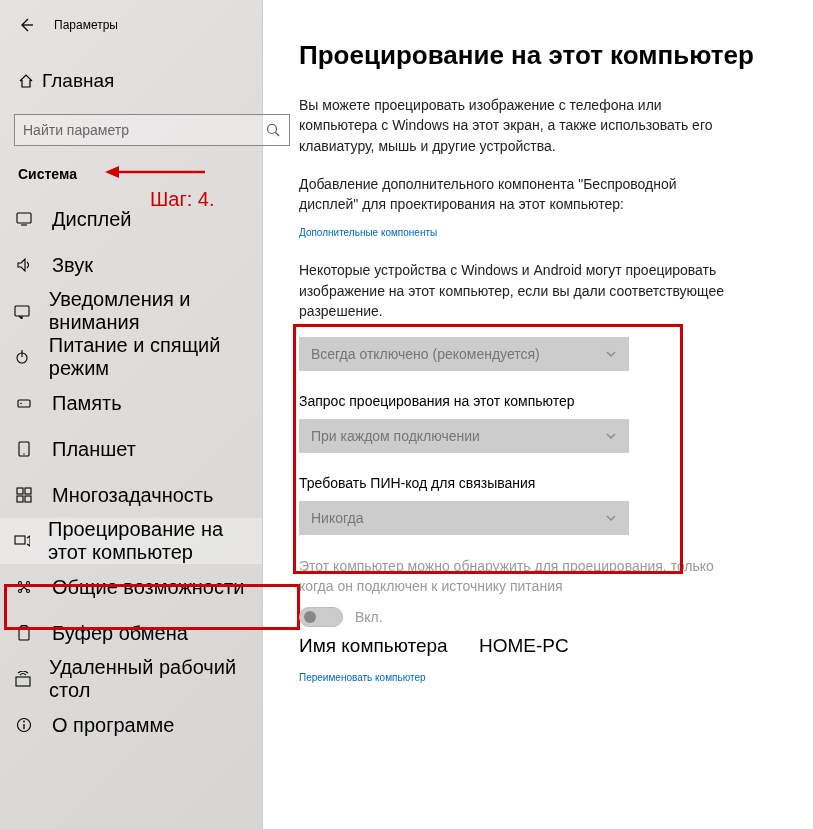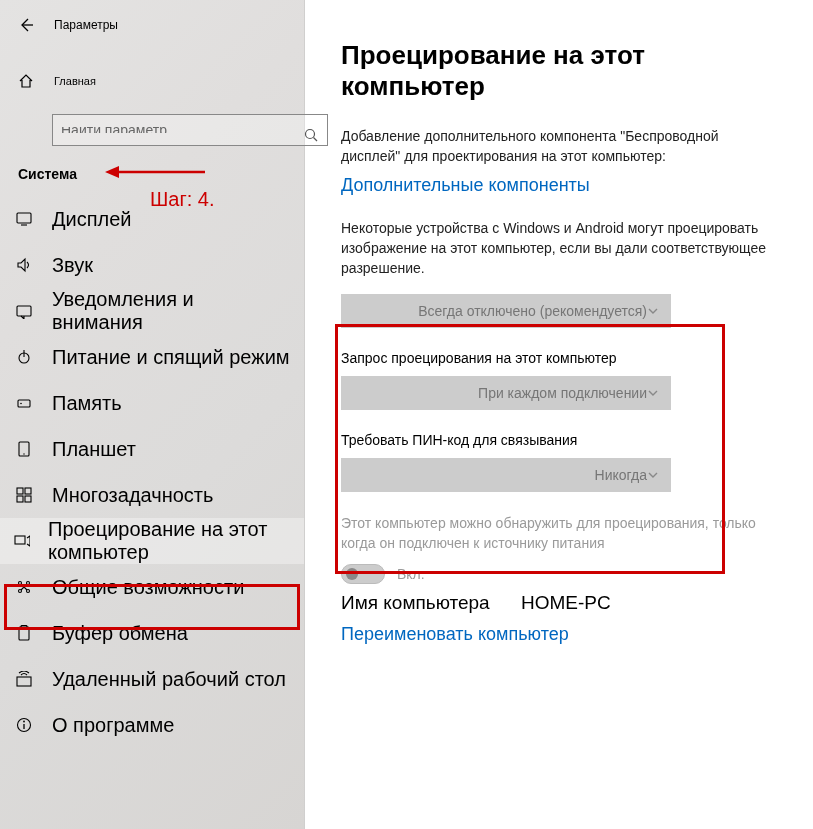--- a/index.html
+++ b/index.html
@@ -1,38 +1,37 @@
 <!DOCTYPE html>
 <html><head>
 <meta charset="utf-8">
 <style>
 * { margin: 0; padding: 0; box-sizing: border-box; font-family: "Segoe UI", Arial, sans-serif; }
 body { width: 813px; height: 829px; overflow: hidden; background: #fff; }
 .app { display: flex; width: 100%; height: 100%; }
 .sidebar {
-  width: 305px;
+  width: 263px;
   height: 100%;
   background: linear-gradient(135deg, #e4e3e2 0%, #e0dedd 30%, #dcdbda 60%, #d7d5d3 100%);
   padding: 10px 0 0 0;
   position: relative;
   border-right: 1px solid #d0cfce;
 }
 .header-row { display: flex; align-items: center; padding: 0 18px; height: 30px; }
 .back-ico { width: 16px; display: inline-block; }
 .header-title { font-size: 12px; margin-left: 20px; color: #000; }
 .home-row { display: flex; align-items: center; padding: 0 18px; margin-top: 26px; height: 30px; cursor: pointer; }
-.home-row .lbl { margin-left: 20px; font-size: 11px; }
+.home-row .lbl { margin-left: 8px; font-size: 19px; }
 .search-wrap { padding: 0 14px; margin-top: 18px; }
 .search-box {
   width: 276px; height: 32px;
   border: 1px solid #888;
   background: rgba(255,255,255,0.3);
-  display: flex; 
+  display: flex; align-items: center;
   padding: 12px 8px;
-  margin-left: 38px;
 }
 .search-box input {
   flex: 1; border: none; background: transparent; outline: none;
   font-size: 14px; color: #555;
 }
 .search-box input::placeholder { color: #666; }
 .cat-title { font-weight: 600; font-size: 14px; padding: 20px 18px 8px 18px; }
 .nav-list { list-style: none; margin-top: 6px; }
 .nav-item {
   display: flex; align-items: center;
@@ -49,25 +48,25 @@
   border: 3px solid #cc0000;
   pointer-events: none;
 }
 .main {
   flex: 1;
   padding: 40px 30px 20px 36px;
   overflow: hidden;
 }
 .page-title { font-size: 26px; font-weight: 600; margin-bottom: 24px; }
 .para { font-size: 14px; color: #222; line-height: 1.45; margin-bottom: 18px; max-width: 430px; }
-.link { color: #0067c0; font-size: 18px; cursor: pointer; display: inline-block; margin-bottom: 22px; }
+.link { color: #0067c0; font-size: 10px; cursor: pointer; display: inline-block; margin-bottom: 22px; }
 .dropdown {
   width: 330px; height: 34px;
   background: #ccc;
-  display: flex; align-items: center; justify-content: flex-end;
+  display: flex; align-items: center; justify-content: space-between;
   padding: 0 12px; color: #767676; font-size: 14px;
   margin-bottom: 22px;
 }
 .dropdown .chev { color: #888; }
 .setting-label { font-size: 14px; margin-bottom: 10px; }
 .muted { color: #9a9a9a; font-size: 14px; line-height: 1.4; max-width: 430px; margin-top: 4px; }
 .toggle-row { display: flex; align-items: center; margin-top: 10px; margin-bottom: 8px; }
 .toggle {
   width: 44px; height: 20px; border-radius: 10px;
   background: #ccc; border: 1px solid #bbb;
@@ -246,20 +245,21 @@
         <polygon points="0,8 14,2 14,14" fill="#cc0000"></polygon>
       </svg>
     </div>
     <div class="annot-text" style="left:150px; top:188px;">Шаг: 4.</div>
     <div class="red-box" style="left:4px; top:584px; width:296px; height:46px;"></div>
   </div>
 
   <div class="main" style="position:relative;">
     <h1 class="page-title">Проецирование на этот компьютер</h1>
 
+    <p class="para">Вы можете проецировать изображение с телефона или компьютера с Windows на этот экран, а также использовать его клавиатуру, мышь и другие устройства.</p>
 
     <p class="para" style="margin-bottom:8px;">Добавление дополнительного компонента "Беспроводной дисплей" для проектирования на этот компьютер:</p>
     <span class="link">Дополнительные компоненты</span>
 
     <p class="para" style="margin-bottom:16px;">Некоторые устройства с Windows и Android могут проецировать изображение на этот компьютер, если вы дали соответствующее разрешение.</p>
 
     <div class="dropdown">
       <span>Всегда отключено (рекомендуется)</span>
       <span class="chev">
         <svg width="12" height="12" viewBox="0 0 12 12">

